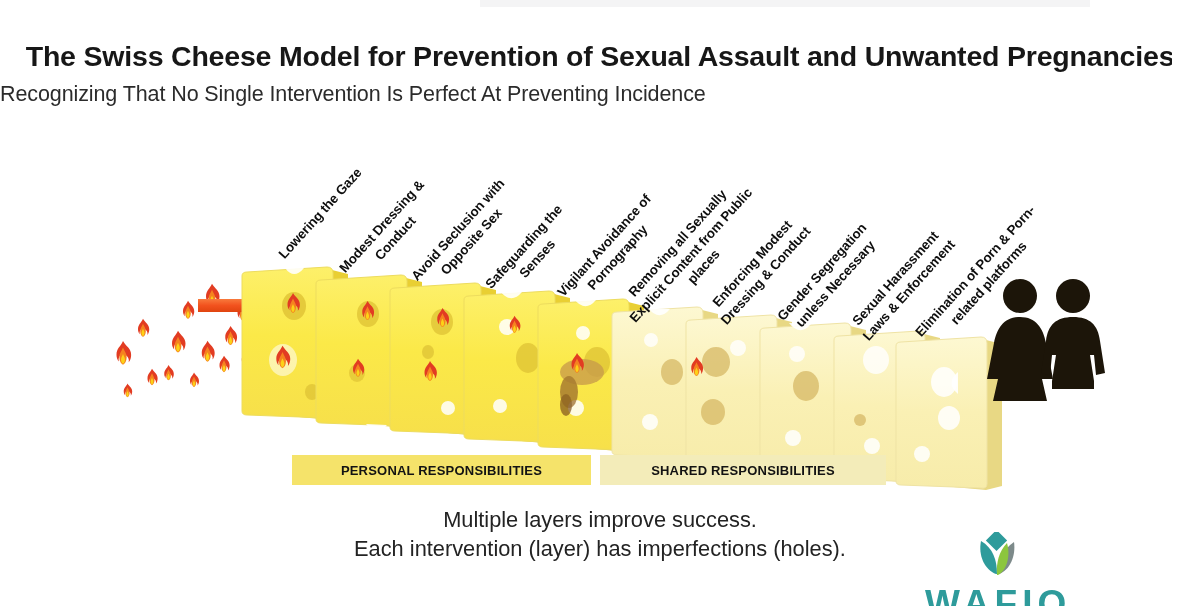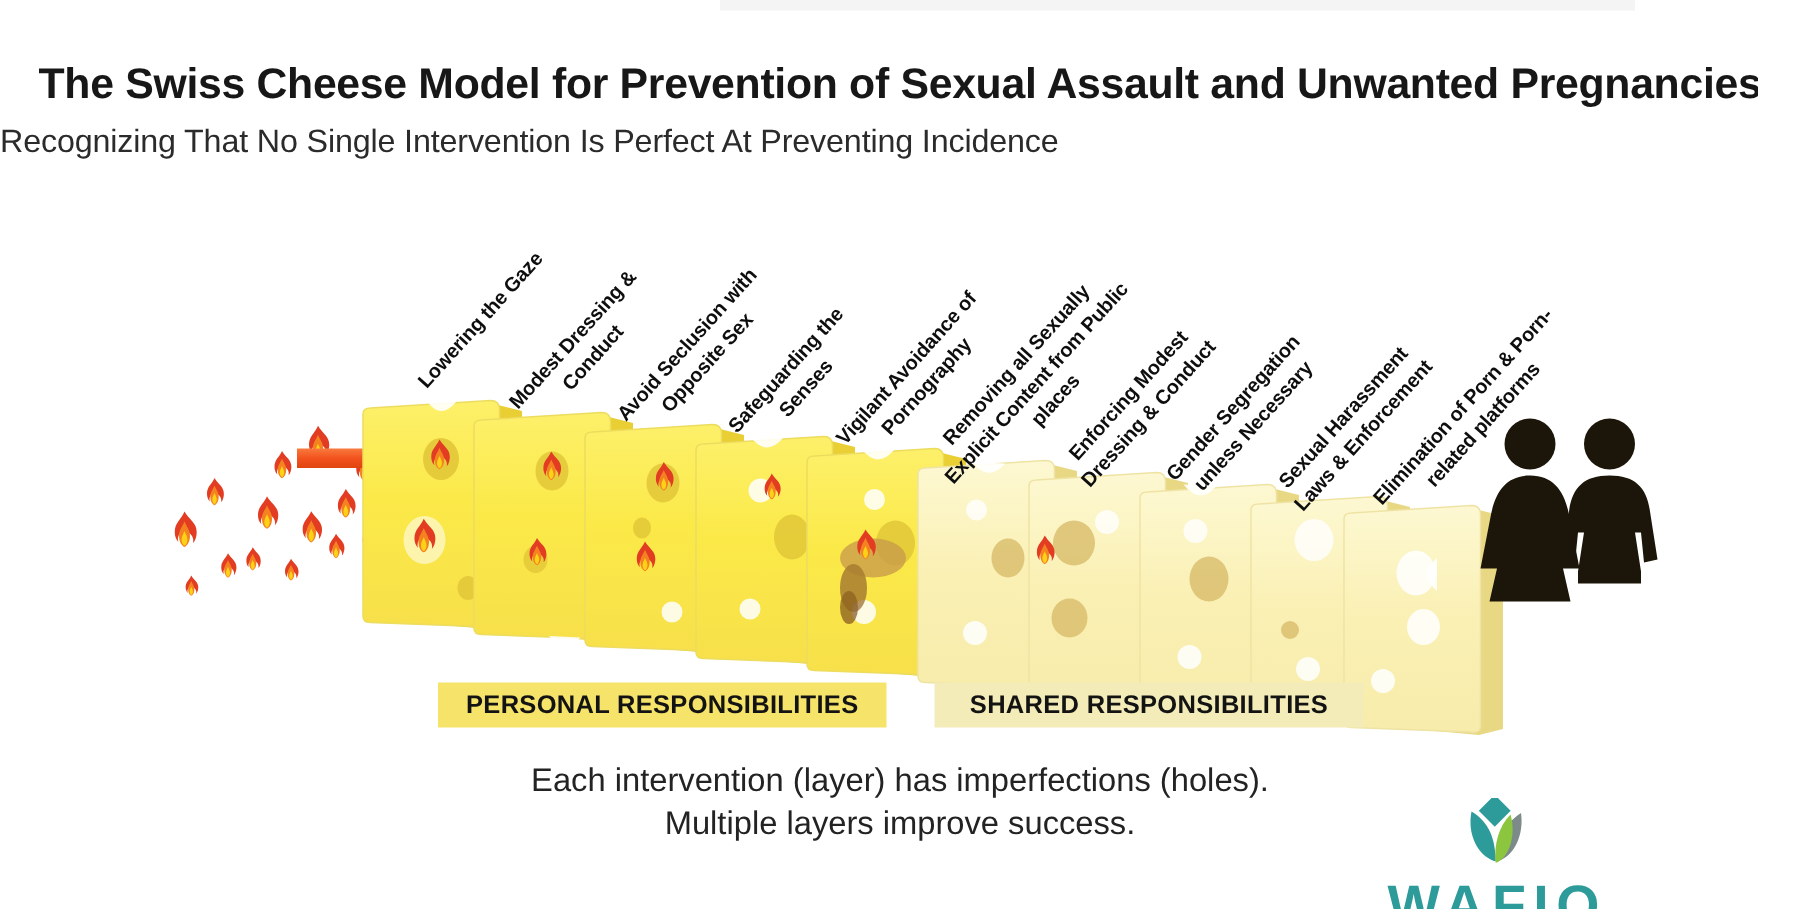--- a/index.html
+++ b/index.html
@@ -50,25 +50,25 @@
   .lbl.ctr{text-align:center;}
 
   
   #stack{position:absolute;left:0;top:0;width:1200px;height:606px;}
 
   
   .banner{
     position:absolute;
     height:30px;
     display:flex;align-items:center;justify-content:center;
-    font-size:17px;font-weight:bold;color:#131313;
+    font-size:13px;font-weight:bold;color:#131313;
     letter-spacing:0.2px;
   }
   #banner-personal{left:292px;top:455px;width:299px;background:#f5e36a;}
-  #banner-shared{left:600px;top:455px;width:286px;background:#f3ecb9;margin-left:23px;}
+  #banner-shared{left:600px;top:455px;width:286px;background:#f3ecb9;}
 
   
   #caption{
     position:absolute;left:0;top:506px;width:1200px;
     text-align:center;
     font-size:21.8px;color:#232323;line-height:1.33;
   }
 
   
   #credit{
@@ -300,22 +300,22 @@
 unless Necessary</div>
   <div class="lbl ctr" style="left:872px;top:309px;">Sexual Harassment
 Laws &amp; Enforcement</div>
   <div class="lbl ctr" style="left:938px;top:317px;">Elimination of Porn &amp; Porn-
 related platforms</div>
 
   <div class="banner" id="banner-personal">PERSONAL RESPONSIBILITIES</div>
   <div class="banner" id="banner-shared">SHARED RESPONSIBILITIES</div>
 
   <div id="caption">
+    <div>Multiple layers improve success.</div>
     <div>Each intervention (layer) has imperfections (holes).</div>
-    <div>Multiple layers improve success.</div>
   </div>
 
   <div id="credit">
   </div>
 
   <div id="logo">
     <svg width="52" height="46" viewBox="0 0 52 46">
       <rect x="17" y="1" width="15" height="15" transform="rotate(45 24.5 8.5)" fill="#2e9b9b"></rect>
       <path d="M25 42 C25 30 30 18 42 10 C44 24 38 38 27 42 Z" fill="#7d8a8a"></path>
       <path d="M25 42 C25 28 21 16 9 9 C6 24 13 38 24 42 Z" fill="#2e9b9b"></path>

